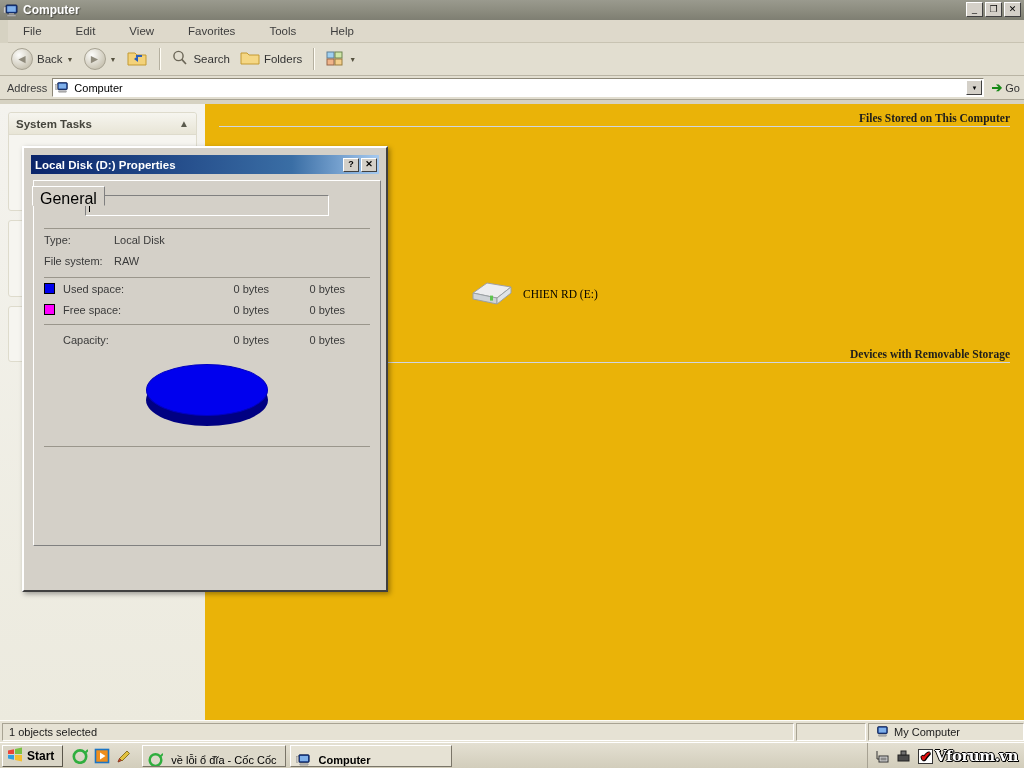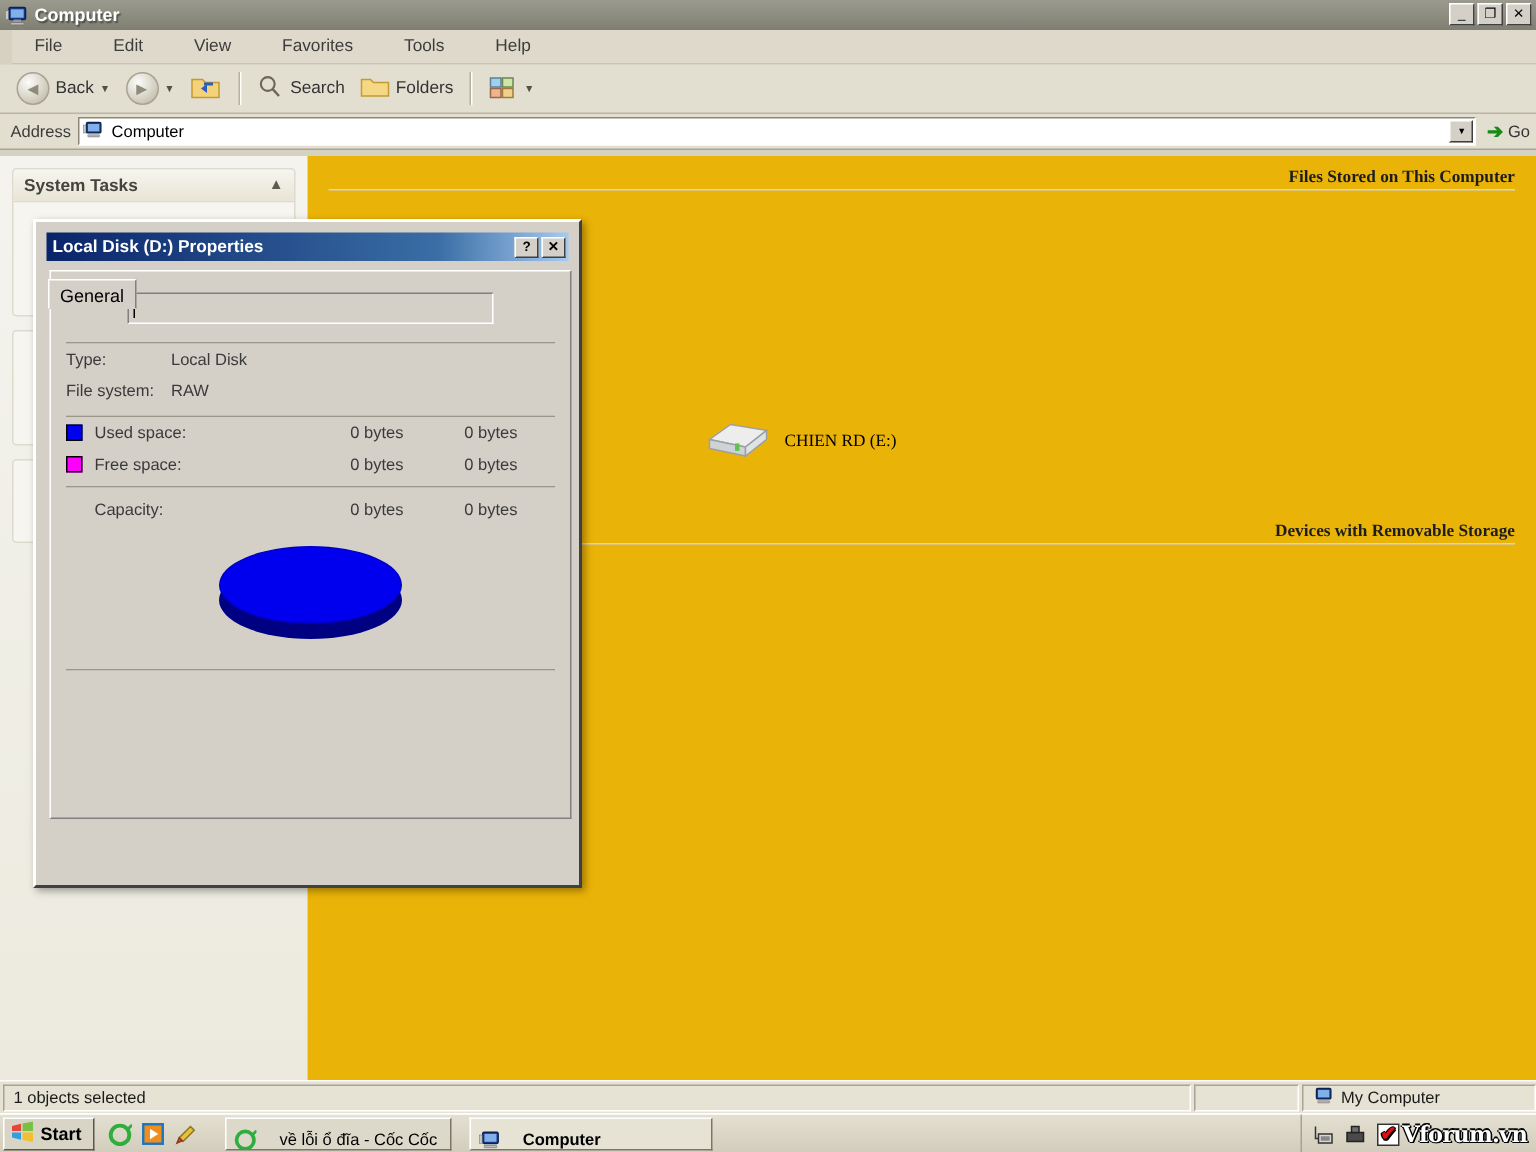--- a/index.html
+++ b/index.html
@@ -134,21 +134,21 @@
   }
   .dlg-title .t { color: #fff; font-size: 11.5px; font-weight: bold; flex: 1; }
   .dlg-btn {
     width: 16px; height: 14px; background: #d4d0c8; margin-right: 2px;
     border: 1px solid; border-color: #ffffff #404040 #404040 #ffffff;
     display: flex; align-items: center; justify-content: center;
     font-size: 9px; font-weight: bold; color: #000; line-height: 1;
   }
   .tabstrip { display: flex; padding: 7px 0 0 8px; height: 25px; }
   .tab {
-    height: 18px; padding: 1px 7px 0 7px; font-size: 12px; color: #000;
+    height: 18px; padding: 1px 7px 0 7px; font-size: 16px; color: #000;
     background: #d4d0c8; border: 1px solid; border-color: #ffffff #808080 #d4d0c8 #ffffff;
     margin-right: 12px;
   }
   .tab.active { position: relative; z-index: 2; height: 20px; margin-top: -2px; padding-top: 3px; background: #d4d0c8; }
   .tabpage {
     position: absolute; left: 9px; top: 32px; width: 348px; height: 366px;
     background: #d4d0c8; border: 1px solid; border-color: #ffffff #808080 #808080 #ffffff;
   }
   .volume-row { padding: 14px 0 0 0; display: flex; justify-content: center; }
   .volume-input {
@@ -190,21 +190,21 @@
     background: linear-gradient(to bottom, #e4e0d2, #d2cdbb);
     border-top: 1px solid #ffffff; display: flex; align-items: center;
   }
   .start-btn {
     height: 22px; margin: 2px 3px 2px 2px; padding: 0 8px 0 4px; display: flex; align-items: center; gap: 4px;
     background: #d9d5c6; border: 1px solid; border-color: #ffffff #5a564a #5a564a #ffffff;
     font-size: 12px; font-weight: bold; color: #000;
   }
   .ql { display: flex; align-items: center; gap: 6px; padding: 0 6px; }
   .task-btn {
-    height: 22px; margin-left: 12px; padding: 9px 8px 0 5px; display: flex; align-items: center; gap: 14px;
+    height: 22px; margin-left: 4px; padding: 9px 8px 0 5px; display: flex; align-items: center; gap: 7px;
     background: #ddd9ca; border: 1px solid; border-color: #ffffff #7a7568 #7a7568 #ffffff;
     font-size: 11px; color: #000; max-width: 270px; overflow: hidden; white-space: nowrap;
   }
   .task-btn.active { font-weight: bold; background: #e6e2d4; }
   .tray {
     position: absolute; right: 0; top: 0; height: 26px; display: flex; align-items: center;
     gap: 6px; padding: 0 6px; border-left: 1px solid #a7a293;
   }
   .vf-mark {
     display: flex; align-items: center; gap: 2px;

